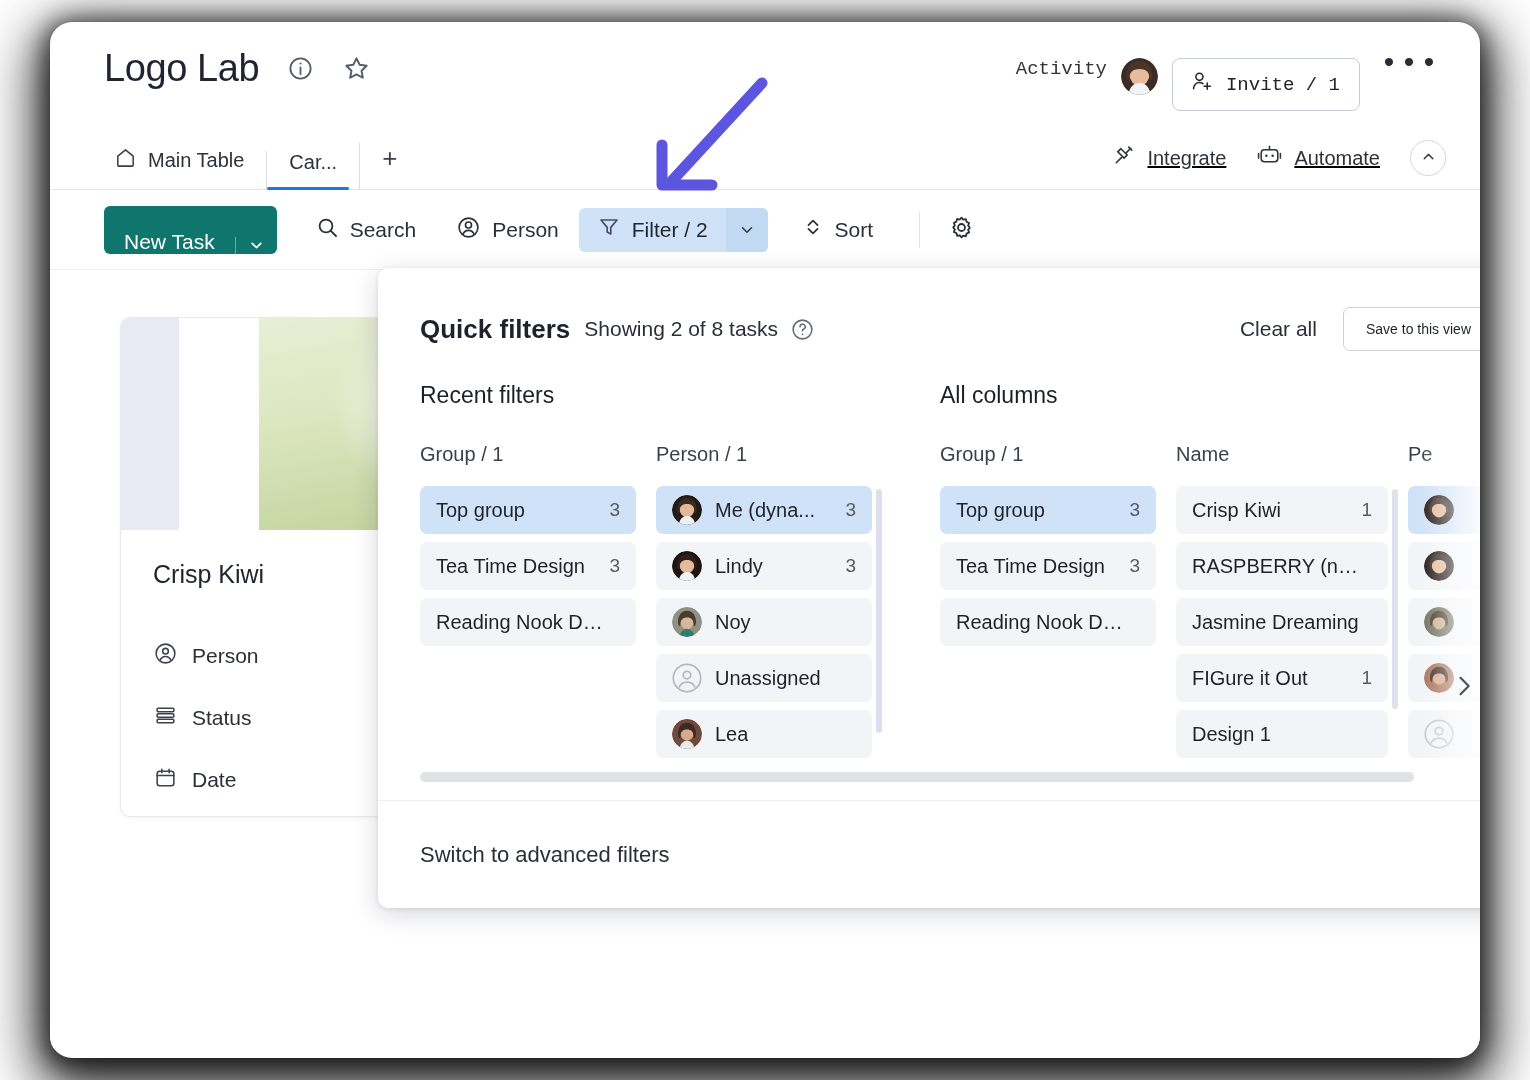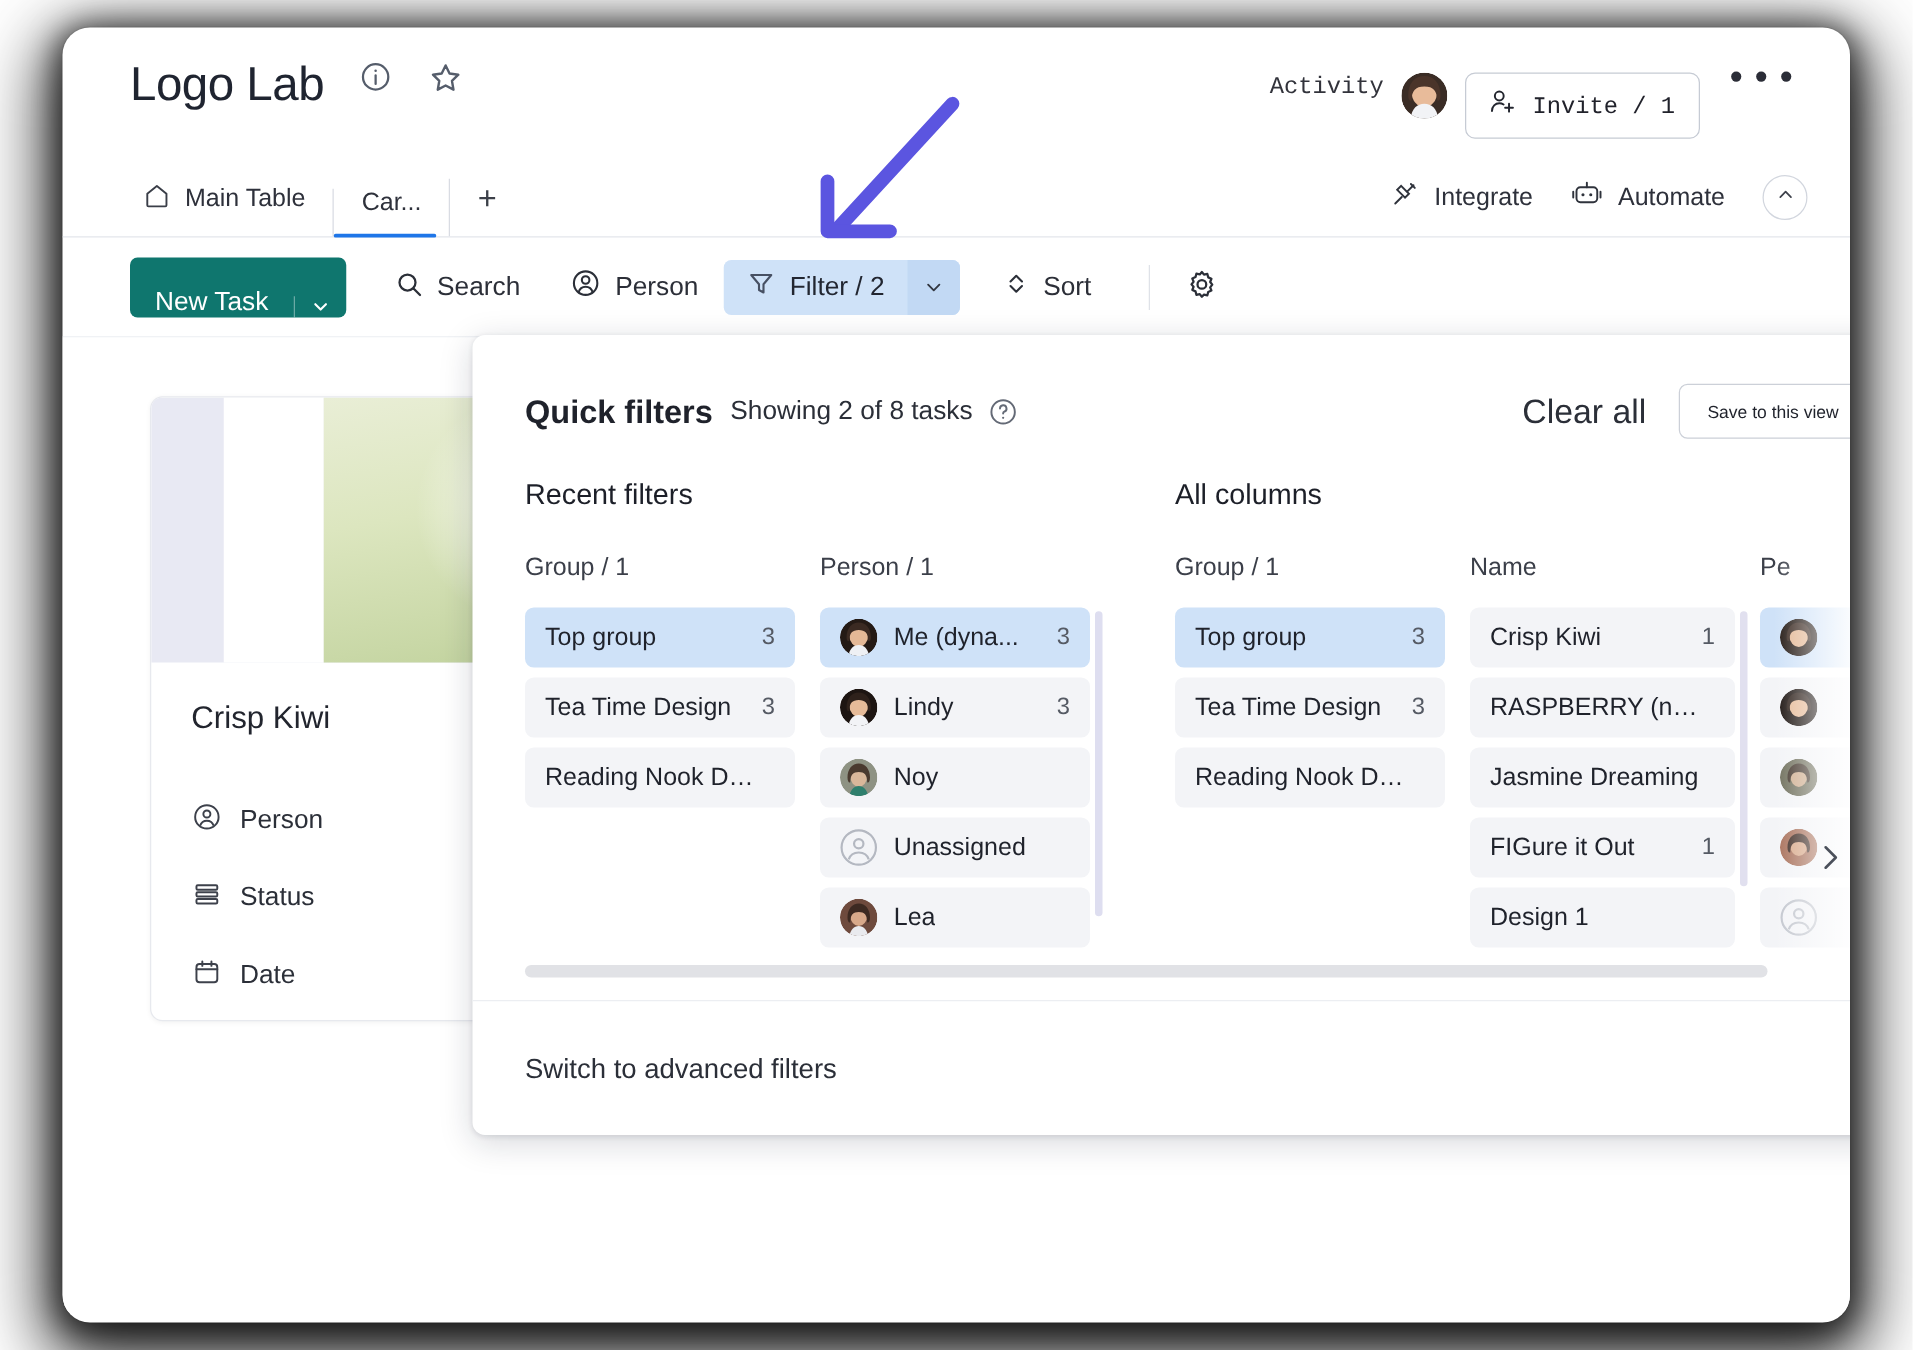--- a/index.html
+++ b/index.html
@@ -27,21 +27,21 @@
                 0 4px 22px 6px rgba(0,0,0,0.55);
     overflow: hidden;
   }
 
   
   .board-head {
     position: relative;
     padding: 26px 34px 0 54px;
     height: 112px;
   }
-  .board-title-row { display: flex; align-items: flex-start; gap: 28px; }
+  .board-title-row { display: flex; align-items: center; gap: 28px; }
   .board-title {
     font-size: 38px; font-weight: 400; color: #1f2430;
     letter-spacing: -0.4px; line-height: 1.1;
   }
   .hicon { color: #505a6b; display: inline-flex; align-items: center; }
 
   .head-right {
     position: absolute; right: 34px; top: 36px;
     display: flex; gap: 14px; font-family: Liberation Mono, monospace;
   }
@@ -77,21 +77,21 @@
   }
   .tab.sep { border-left: 1px solid #d9dce3; padding-left: 22px; }
   .tab.active::after {
     content: ""; position: absolute; left: 0; right: 10px; bottom: -1px;
     height: 3px; background: #1f76e8; border-radius: 2px;
   }
   .tab-add { font-size: 26px; color: #3c4049; padding: 0 10px 16px 10px; cursor: pointer; }
 
   .tabs-right {
     position: absolute; right: 34px; bottom: 13px;
-    display: flex; align-items: center; gap: 30px;
+    display: flex; align-items: center; gap: 30px; text-decoration: underline;
   }
   .tr-item { display: flex; align-items: center; gap: 11px; font-size: 20px; color: #2e313b; cursor: pointer; }
   .collapse-btn {
     width: 36px; height: 36px; border-radius: 50%;
     border: 1px solid #d2d6de; background: #fff;
     display: flex; align-items: center; justify-content: center; cursor: pointer;
   }
 
   
   .toolbar {
@@ -203,21 +203,21 @@
     overflow: hidden;
   }
   .qf-head {
     display: flex; align-items: center;
     padding: 30px 40px 0 42px; height: 92px;
   }
   .qf-title { font-size: 26px; font-weight: 700; color: #1f222b; }
   .qf-sub { font-size: 21px; color: #2b2f38; margin-left: 14px; }
   .qf-help { margin-left: 12px; display: inline-flex; }
   .qf-head-right { margin-left: auto; display: flex; align-items: center; gap: 26px; }
-  .clear-all { font-size: 27px; color: #2b2f38; cursor: pointer; }
+  .clear-all { font-size: 21px; color: #2b2f38; cursor: pointer; }
   .save-view {
     border: 1px solid #ccd0d8; border-radius: 7px;
     padding: 13px 22px; font-size: 14px; color: #1f222b;
     background: #fff; cursor: pointer;
   }
 
   .qf-scroll {
     position: relative;
     padding: 22px 0 0 42px;
     height: 440px;

